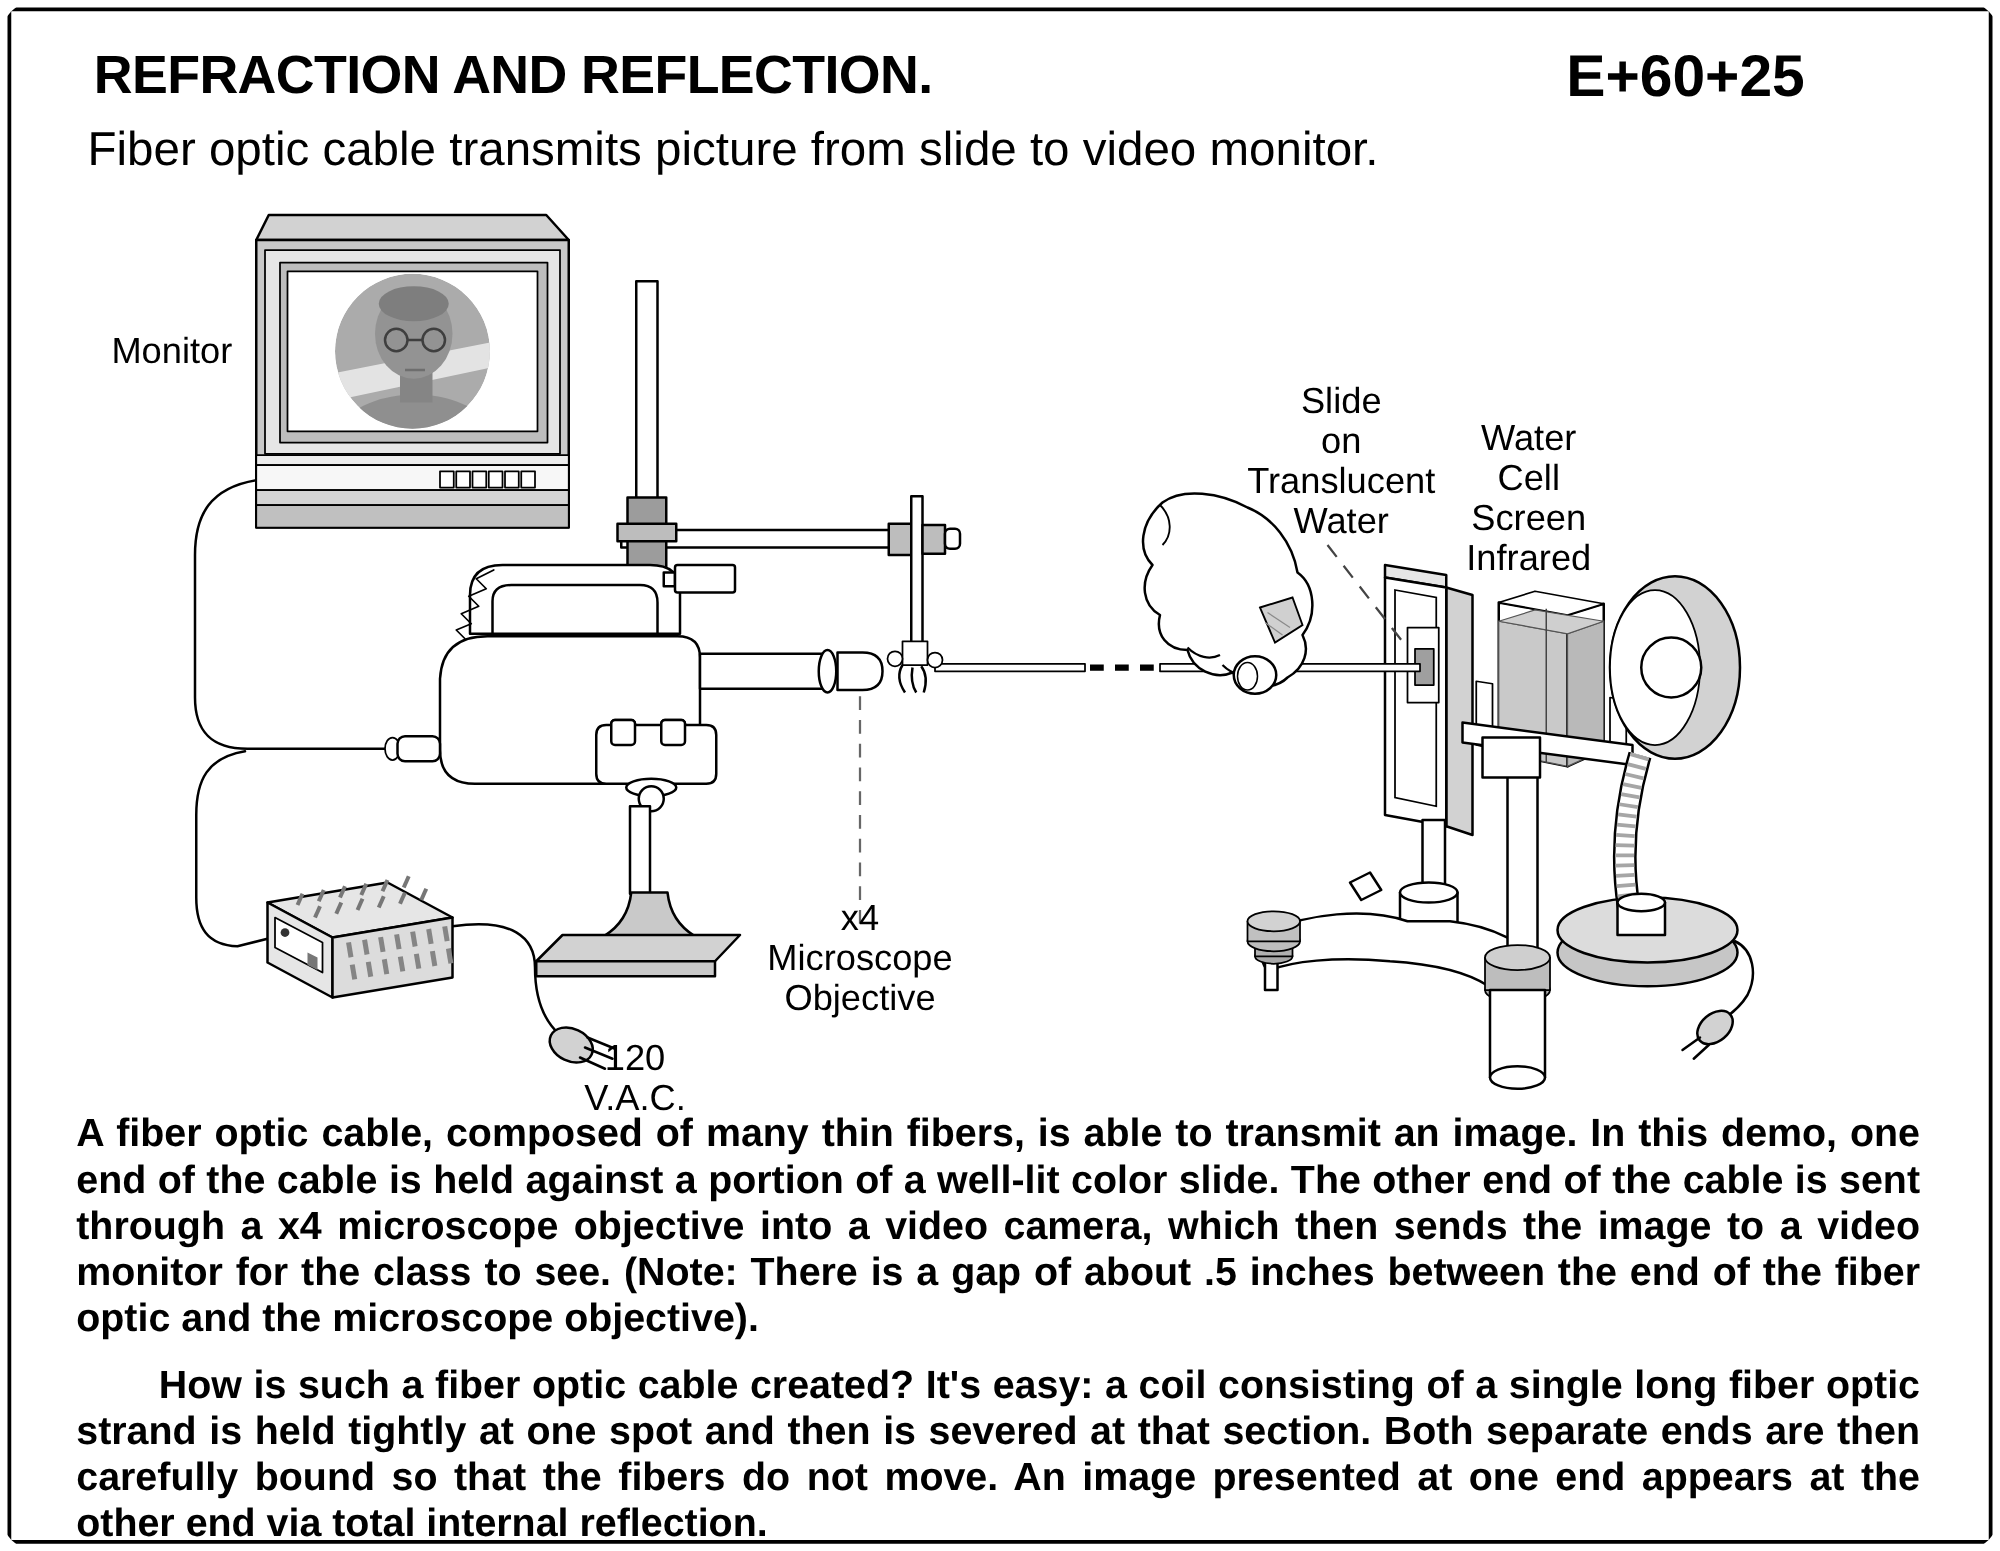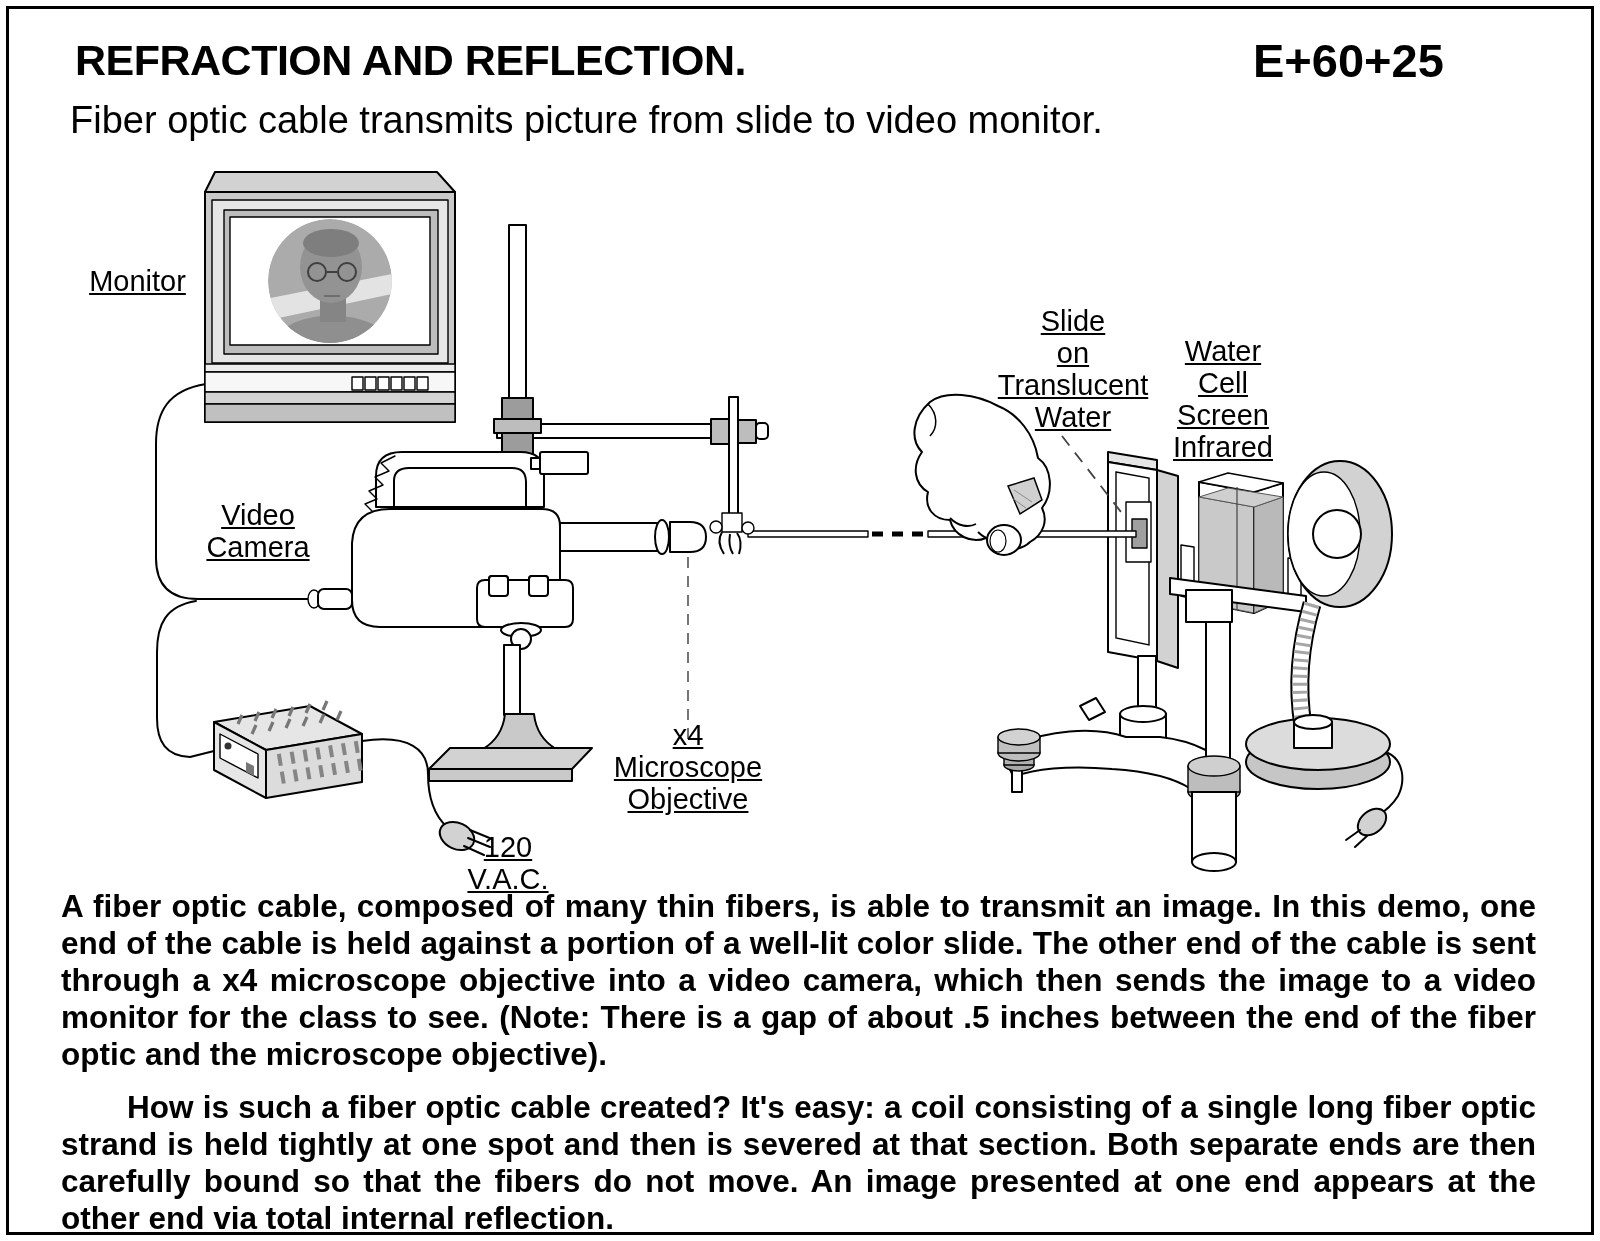--- a/index.html
+++ b/index.html
@@ -1,23 +1,23 @@
 <!DOCTYPE html>
 <html><head>
 <meta charset="utf-8">
 <style>
   html,body{margin:0;padding:0;background:#fff;}
   .page{position:relative;width:1600px;height:1241px;background:#fff;overflow:hidden;
-        font-family:"Liberation Sans", sans-serif;color:#000;}
+        font-family:"Liberation Sans", sans-serif;color:#000;border-radius:31px;}
   .frame{position:absolute;left:6px;top:6px;right:6px;bottom:6px;border:3px solid #000;}
   .abs{position:absolute;}
   .title{font-weight:bold;font-size:43px;letter-spacing:-.5px;white-space:nowrap;}
   .code{font-weight:bold;font-size:47px;white-space:nowrap;}
   .subtitle{font-size:38px;white-space:nowrap;}
-  .lbl{font-size:29px;line-height:1.1;text-align:center;white-space:pre-line;text-decoration:underline;}
+  .lbl{font-size:29px;line-height:1.1;text-align:center;white-space:pre-line;}
   .bodytext{font-size:31.5px;line-height:37px;text-align:justify;}
   .bodytext p{margin:16px;font-weight:bold;}
   .bodytext p.indent{text-indent:66px;}
   
   .s{stroke:#000;stroke-width:2;stroke-linejoin:round;stroke-linecap:round;}
   .thin{stroke-width:1.4;}
   .f0{fill:#fff;}.f1{fill:#e6e6e6;}.f2{fill:#d2d2d2;}.f3{fill:#bdbdbd;}
   .f4{fill:#9c9c9c;}.f5{fill:#c9c9c9;}.f6{fill:#dcdcdc;}
   .nf{fill:none;}
 </style>
@@ -248,22 +248,20 @@
       <line x1="1012" y1="498" x2="1026" y2="508" stroke="#8a8a8a" stroke-width="1"></line>
       <path class="nf" stroke="#000" stroke-width="1.8" d="M 950,518 C 958,526 968,528 976,524"></path>
       <path class="nf" stroke="#000" stroke-width="1.8" d="M 978,532 C 986,540 996,542 1004,538"></path>
       <path class="nf" stroke="#000" stroke-width="1.5" d="M 928,404 C 938,414 938,428 930,436"></path>
       <ellipse class="s f0" cx="1004" cy="540" rx="17" ry="15"></ellipse>
       <ellipse class="nf" cx="998" cy="541" rx="8" ry="11" stroke="#000" stroke-width="1.2"></ellipse>
     </g>
   </svg>
 
   <div class="abs lbl" style="left:80px;top:266px;width:115px;">Monitor</div>
-  <div class="abs lbl" style="left:185px;top:500px;width:146px;">Video
-Camera</div>
   <div class="abs lbl" style="left:450px;top:798px;width:116px;margin-top:34px;">120
 V.A.C.</div>
   <div class="abs lbl" style="left:590px;top:720px;width:196px;">x4
 Microscope
 Objective</div>
   <div class="abs lbl" style="left:975px;top:306px;width:196px;">Slide
 on
 Translucent
 Water</div>
   <div class="abs lbl" style="left:1150px;top:336px;width:146px;">Water

